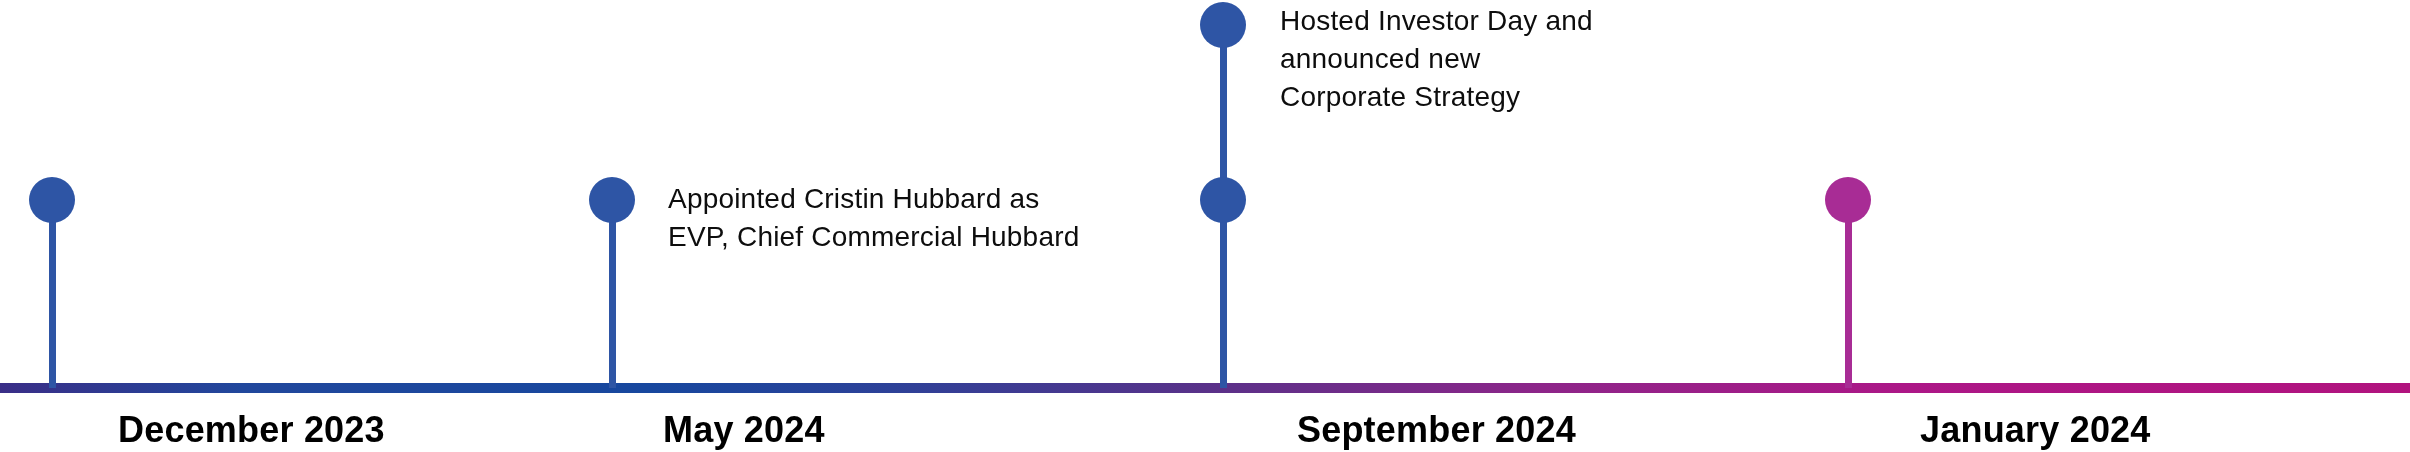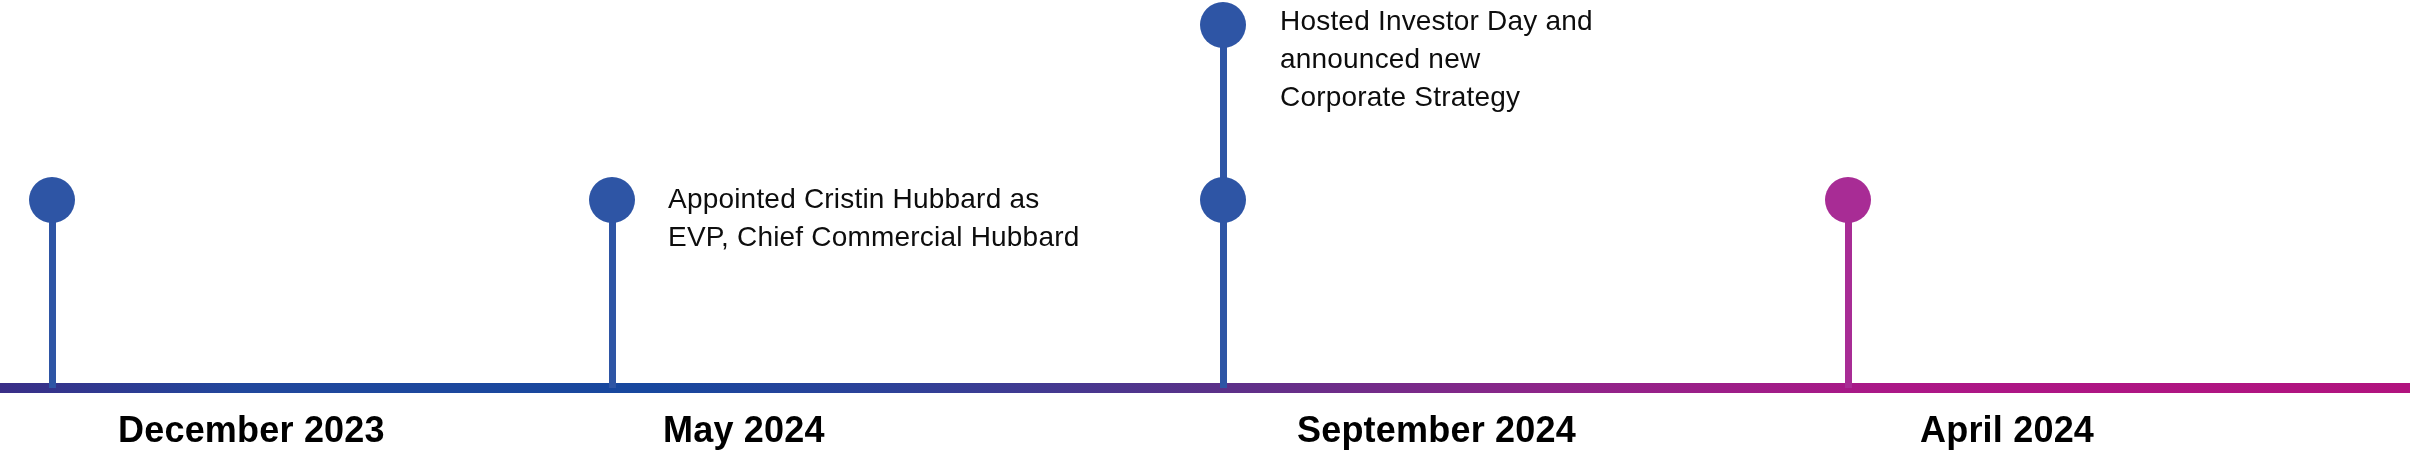--- a/index.html
+++ b/index.html
@@ -82,15 +82,15 @@
   <div class="stem blue-fill" style="left:1220px; top:24px; height:364px;"></div>
   <div class="dot blue-fill" style="left:1200px; top:2px;"></div>
   <div class="dot blue-fill" style="left:1200px; top:177px;"></div>
   <div class="event-text" style="left:1280px; top:2px;">Hosted Investor Day and
 announced new
 Corporate Strategy</div>
   <div class="date-label" style="left:1297px;">September 2024</div>
 
   <div class="stem magenta-fill" style="left:1845px; top:200px; height:188px;"></div>
   <div class="dot magenta-fill" style="left:1825px; top:177px;"></div>
-  <div class="date-label" style="left:1920px;">April 2024</div>
+  <div class="date-label" style="left:1920px;">January 2024</div>
 
 </div>
 
 </body></html>

